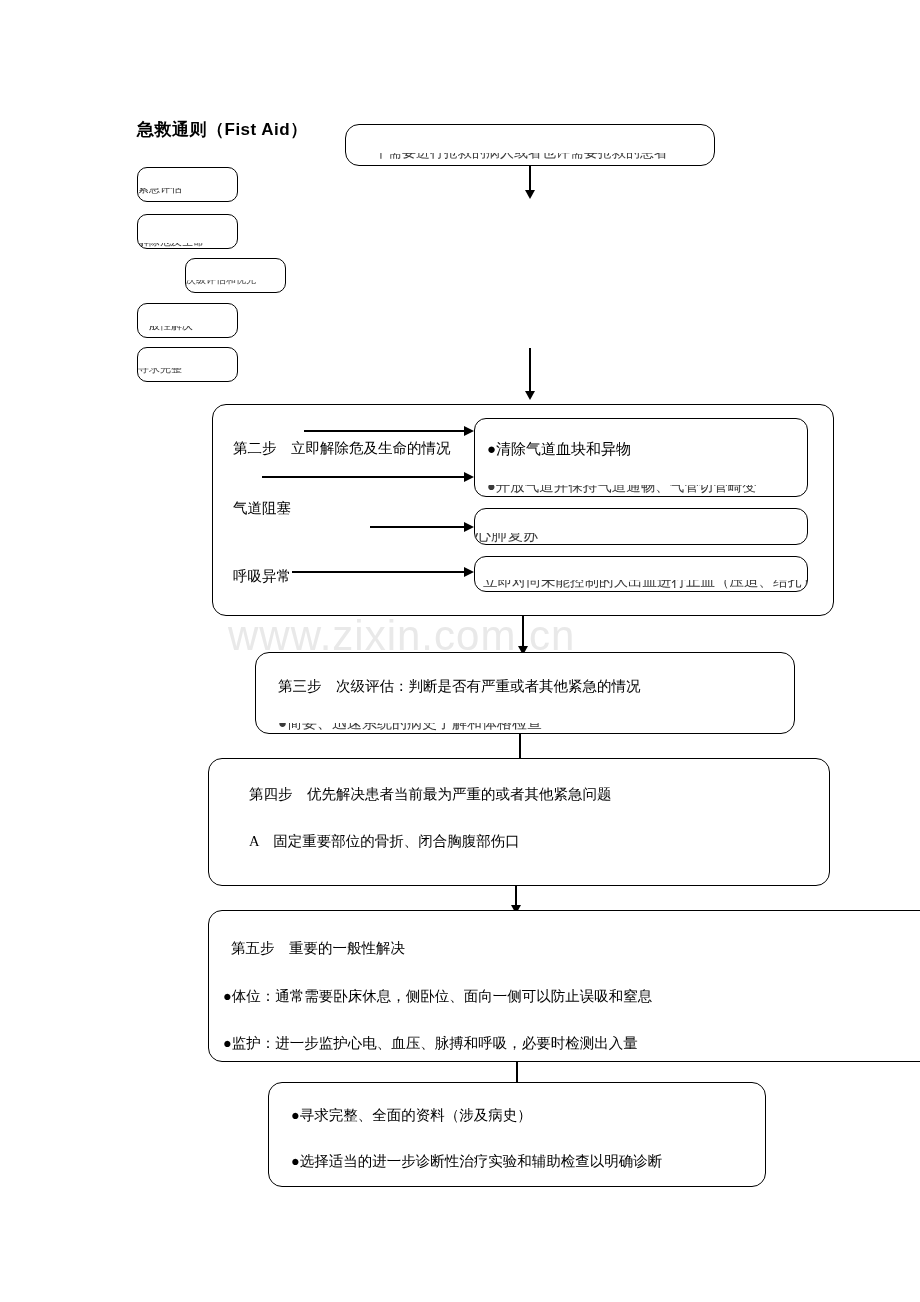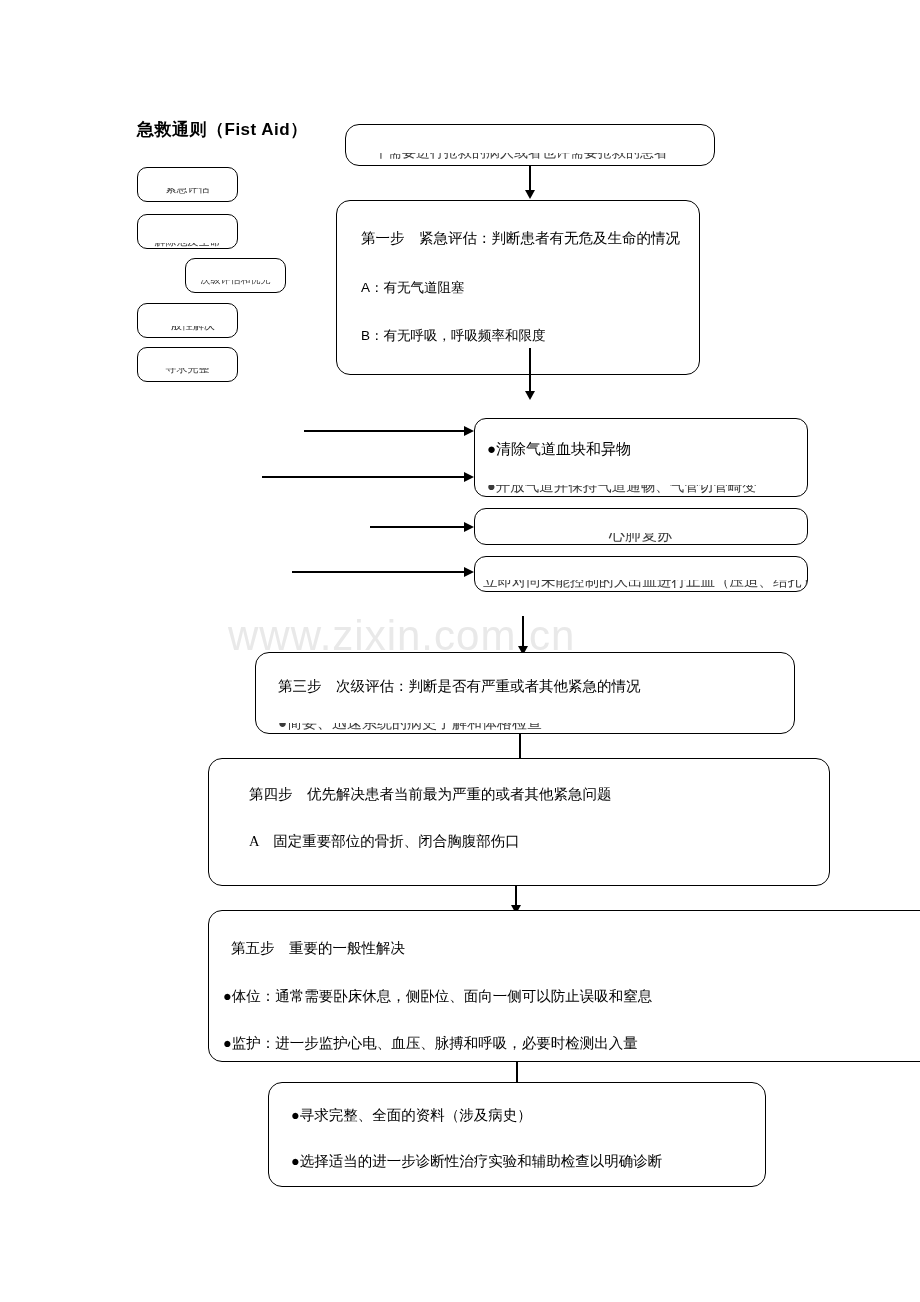--- a/index.html
+++ b/index.html
@@ -88,21 +88,21 @@
   
   .sliver {
     position: absolute;
     left: 0;
     right: 0;
     overflow: hidden;
   }
   .sliver > span {
     display: block;
     position: relative;
-    text-align: center;
+    text-align: left;
     white-space: nowrap;
     font-size: 11px;
     color: #3a3a3a;
   }
 
   
   .v-arrow {
     position: absolute;
     width: 0;
     z-index: 2;
@@ -193,31 +193,31 @@
     <div class="sliver" style="top:28px; height:13px;">
       <span style="top:-9px; text-align:left; padding-left:14px; font-size:14px;">一个需要进行抢救的病人或者也许需要抢救的患者</span>
     </div>
   </div>
 
   <div class="v-arrow" style="left:530px; top:166px; height:33px;">
     <div class="shaft" style="height:24px;"></div>
     <div class="head" style="top:24px;"></div>
   </div>
 
-  <div class="box" style="left:336px; top:200px; width:364px; height:175px;">
-    <div class="line" style="left:24px; top:30px;">第一步　紧急评估：判断患者有无危及生命的情况</div>
-    <div class="line sans" style="left:24px; top:80px;">A：有无气道阻塞</div>
-    <div class="line sans" style="left:24px; top:128px;">B：有无呼吸，呼吸频率和限度</div>
-  </div>
 
   <div class="v-arrow" style="left:530px; top:348px; height:60px;">
     <div class="shaft" style="height:43px;"></div>
     <div class="head" style="top:43px;"></div>
   </div>
 
+  <div class="box" style="left:212px; top:404px; width:622px; height:212px;">
+    <div class="line" style="left:20px; top:36px;">第二步　立即解除危及生命的情况</div>
+    <div class="line" style="left:20px; top:96px;">气道阻塞</div>
+    <div class="line" style="left:20px; top:164px;">呼吸异常</div>
+  </div>
 
   <div class="h-arrow" style="left:304px; top:431px; width:170px;">
     <div class="shaft" style="width:160px;"></div>
     <div class="head" style="left:160px;"></div>
   </div>
   <div class="h-arrow" style="left:262px; top:477px; width:212px;">
     <div class="shaft" style="width:202px;"></div>
     <div class="head" style="left:202px;"></div>
   </div>
   <div class="h-arrow" style="left:370px; top:527px; width:104px;">

